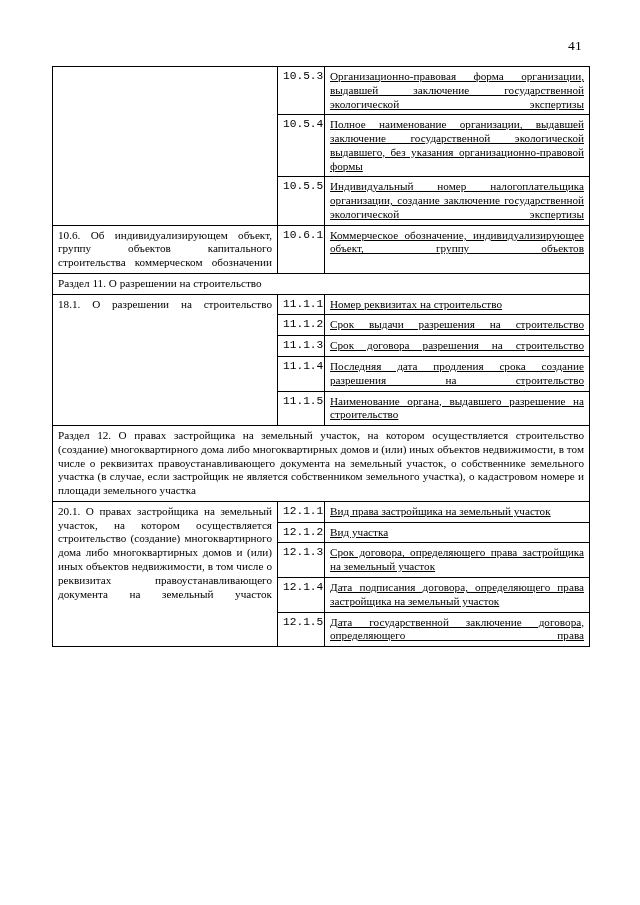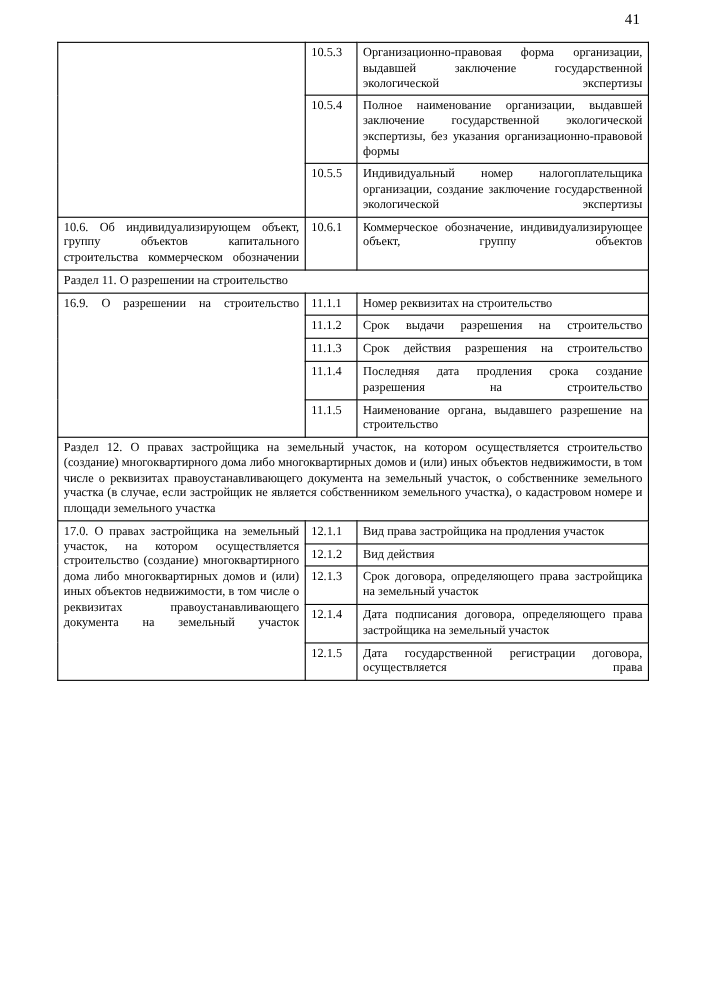--- a/index.html
+++ b/index.html
@@ -11,21 +11,21 @@
     width: 640px;
     height: 905px;
     font-family: "Liberation Serif", serif;
     color: #000000;
     position: relative;
   }
   .page {
     width: 640px;
     height: 905px;
     box-sizing: border-box;
-    padding: 10px 52px 0 52px;
+    padding: 38px 52px 0 52px;
     position: relative;
   }
   .page-number {
     text-align: right;
     font-size: 13.5px;
     padding-right: 6px;
     margin-bottom: 12px;
     letter-spacing: 0.3px;
   }
   table.doc-table {
@@ -35,22 +35,22 @@
     margin: 0;
   }
   table.doc-table td {
     border: 1px solid #000000;
     vertical-align: top;
     padding: 3px 5px 3px 5px;
     font-size: 11.2px;
     line-height: 1.23;
   }
   .c-left   { width: 225px; }
-  .c-code   { width: 47px; }
-  .c-right  { width: 265px; }
+  .c-code   { width: 47px; font-family: Liberation Mono, monospace; }
+  .c-right  { width: 265px; text-decoration: underline; }
   .just {
     text-align: justify;
     text-align-last: justify;
     hyphens: none;
   }
   .just-last-left {
     text-align: justify;
     margin-left: 24px;
   }
   .plain { text-align: left; }
@@ -80,80 +80,80 @@
     </colgroup>
     <tbody>
 
       <tr>
         <td class="c-left" rowspan="3"></td>
         <td class="c-code">10.5.3</td>
         <td class="c-right just">Организационно-правовая форма организации, выдавшей заключение государственной экологической экспертизы</td>
       </tr>
       <tr>
         <td class="c-code">10.5.4</td>
-        <td class="c-right just">Полное наименование организации, выдавшей заключение государственной экологической экспертизы, без указания организационно-правовой формы</td>
+        <td class="c-right just">Полное наименование организации, выдавшей заключение государственной экологической выдавшего, без указания организационно-правовой формы</td>
       </tr>
       <tr>
         <td class="c-code">10.5.5</td>
         <td class="c-right just">Индивидуальный номер налогоплательщика организации, создание заключение государственной экологической экспертизы</td>
       </tr>
 
       <tr>
         <td class="c-left just">10.6. Об индивидуализирующем объект, группу объектов капитального строительства коммерческом обозначении</td>
         <td class="c-code">10.6.1</td>
         <td class="c-right just">Коммерческое обозначение, индивидуализирующее объект, группу объектов</td>
       </tr>
 
       <tr class="section-row">
         <td colspan="3" class="section-text plain">Раздел 11. О разрешении на строительство</td>
       </tr>
 
       <tr>
-        <td class="c-left just" rowspan="5">16.9. О разрешении на строительство</td>
+        <td class="c-left just" rowspan="5">18.1. О разрешении на строительство</td>
         <td class="c-code">11.1.1</td>
         <td class="c-right plain">Номер реквизитах на строительство</td>
       </tr>
       <tr>
         <td class="c-code">11.1.2</td>
         <td class="c-right just">Срок выдачи разрешения на строительство</td>
       </tr>
       <tr>
         <td class="c-code">11.1.3</td>
-        <td class="c-right just">Срок действия разрешения на строительство</td>
+        <td class="c-right just">Срок договора разрешения на строительство</td>
       </tr>
       <tr>
         <td class="c-code">11.1.4</td>
         <td class="c-right just">Последняя дата продления срока создание разрешения на строительство</td>
       </tr>
       <tr>
         <td class="c-code">11.1.5</td>
         <td class="c-right just-last-left">Наименование органа, выдавшего разрешение на строительство</td>
       </tr>
 
       <tr class="section-row">
         <td colspan="3" class="section-text para-just">Раздел 12. О правах застройщика на земельный участок, на котором осуществляется строительство (создание) многоквартирного дома либо многоквартирных домов и (или) иных объектов недвижимости, в том числе о реквизитах правоустанавливающего документа на земельный участок, о собственнике земельного участка (в случае, если застройщик не является собственником земельного участка), о кадастровом номере и площади земельного участка</td>
       </tr>
 
       <tr>
-        <td class="c-left just" rowspan="5">17.0. О правах застройщика на земельный участок, на котором осуществляется строительство (создание) многоквартирного дома либо многоквартирных домов и (или) иных объектов недвижимости, в том числе о реквизитах правоустанавливающего документа на земельный участок</td>
+        <td class="c-left just" rowspan="5">20.1. О правах застройщика на земельный участок, на котором осуществляется строительство (создание) многоквартирного дома либо многоквартирных домов и (или) иных объектов недвижимости, в том числе о реквизитах правоустанавливающего документа на земельный участок</td>
         <td class="c-code">12.1.1</td>
-        <td class="c-right just-last-left">Вид права застройщика на продления участок</td>
+        <td class="c-right just-last-left">Вид права застройщика на земельный участок</td>
       </tr>
       <tr>
         <td class="c-code">12.1.2</td>
-        <td class="c-right plain">Вид действия</td>
+        <td class="c-right plain">Вид участка</td>
       </tr>
       <tr>
         <td class="c-code">12.1.3</td>
         <td class="c-right just-last-left">Срок договора, определяющего права застройщика на земельный участок</td>
       </tr>
       <tr>
         <td class="c-code">12.1.4</td>
         <td class="c-right just-last-left">Дата подписания договора, определяющего права застройщика на земельный участок</td>
       </tr>
       <tr>
         <td class="c-code">12.1.5</td>
-        <td class="c-right just">Дата государственной регистрации договора, осуществляется права</td>
+        <td class="c-right just">Дата государственной заключение договора, определяющего права</td>
       </tr>
 
     </tbody>
   </table>
 </div>
 
 </body></html>

